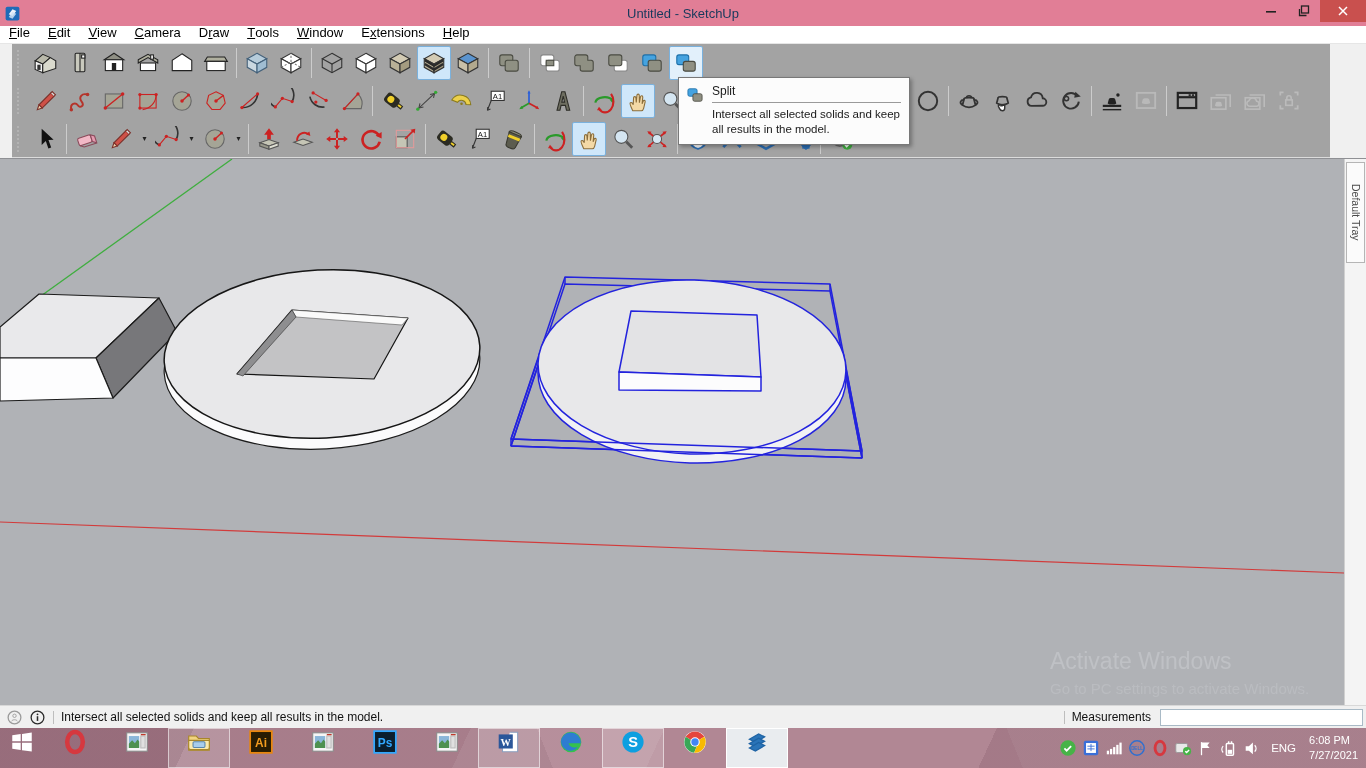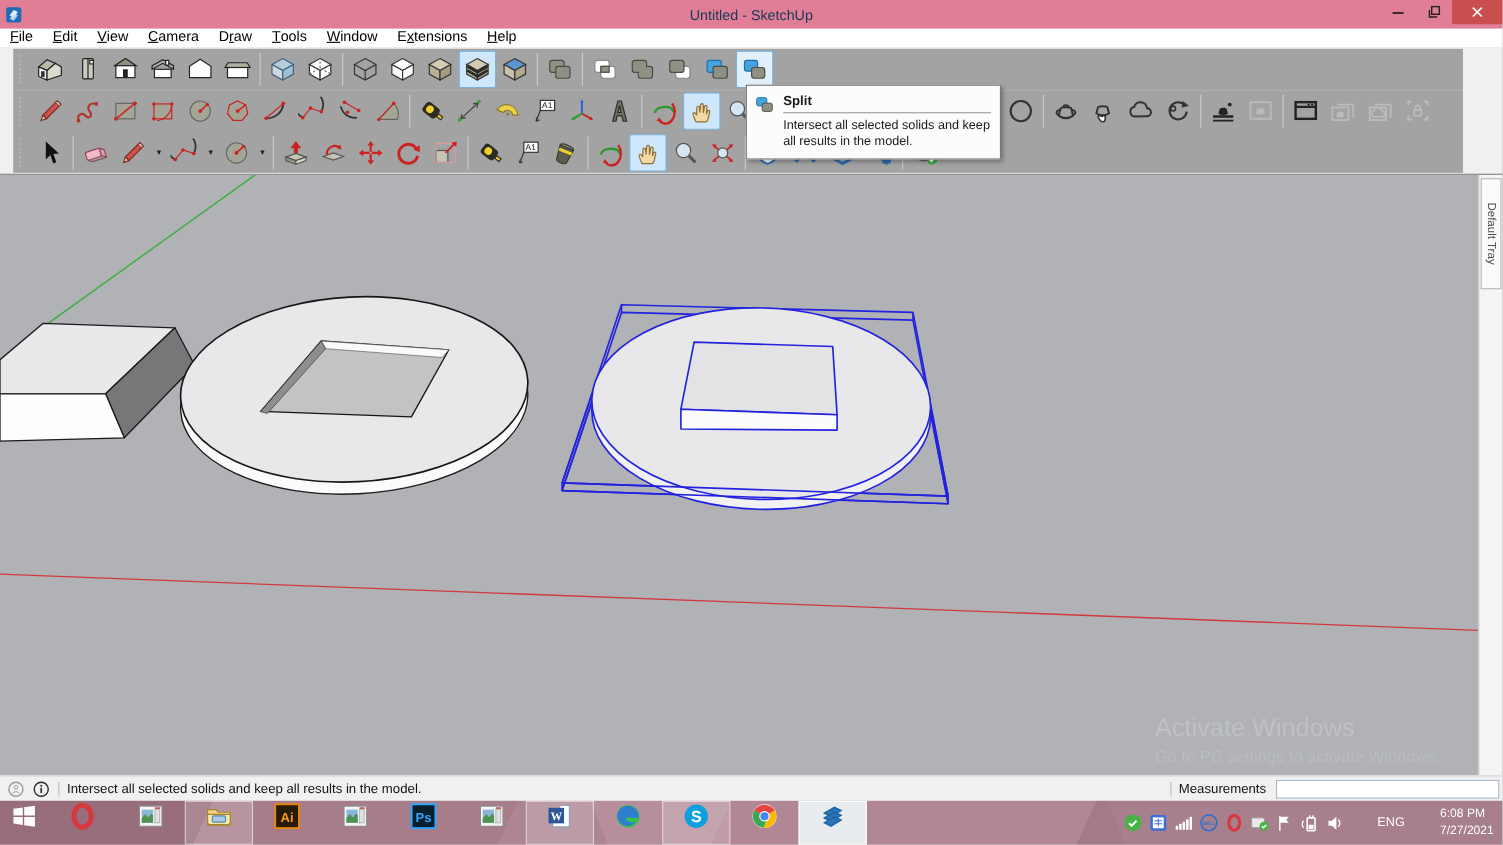--- a/index.html
+++ b/index.html
@@ -24,21 +24,21 @@
   .tspacer{flex:none;height:34px}
   .tbtn{width:34px;height:34px;flex:none;display:flex;align-items:center;justify-content:center;border:1px solid transparent;border-radius:2px}
   .tbtn.active{background:#cfe7fa;border-color:#7ab1dd}
   .tbtn.hover{background:#e2f0fb;border-color:#7ab1dd}
   .gly{width:26px;height:26px}
   .dd{width:13px;height:34px;flex:none;display:flex;align-items:center;justify-content:center;font-size:8px;color:#222}
   
   #tooltip{position:absolute;left:678px;top:77px;width:232px;background:#fcfcfc;border:1px solid #787878;box-shadow:2px 2px 4px rgba(0,0,0,.3);padding:6px 8px 7px 6px;display:flex;gap:7px;z-index:60;font-size:11.5px;color:#1a1a1a}
   #tooltip .tt-icon{width:20px;height:20px;flex:none;margin-top:1px}
   #tooltip .tt-body{flex:1}
-  .tt-title{font-weight:bold;font-size:12px;border-bottom:1px solid #9a9a9a;padding-bottom:4px;margin-bottom:4px}
+  .tt-title{font-weight:normal;font-size:12px;border-bottom:1px solid #9a9a9a;padding-bottom:4px;margin-bottom:4px}
   .tt-desc{line-height:1.3}
   
   #viewport{position:absolute;top:158px;left:0;width:1366px;height:547px;background:#b0b2b6;border-top:1px solid #8f9094;overflow:hidden}
   #canvas{position:absolute;left:0;top:0}
   .watermark1{position:absolute;left:1050px;top:489px;font-size:23px;color:#bfc1c5}
   .watermark2{position:absolute;left:1050px;top:521px;font-size:15px;color:#babcc0}
   #traystrip{position:absolute;right:0;top:0;width:22px;height:547px;background:#f4f4f4;border-left:1px solid #d0d0d0}
   #traytab{margin:3px 0 0 1px;width:19px;height:101px;background:#fbfbfb;border:1px solid #b5b5b5;writing-mode:vertical-rl;font-size:10.5px;color:#4a4a4a;display:flex;align-items:center;justify-content:center}
   
   #statusbar{position:absolute;top:705px;left:0;width:1366px;height:23px;background:#f0f0f0;border-top:1px solid #d8d8d8;display:flex;align-items:center;font-size:12px;color:#111}
@@ -46,21 +46,21 @@
   .sb-sep{width:1px;height:13px;background:#bdbdbd;margin:0 7px;flex:none}
   #sb-message{flex:1}
   #measure-box{width:203px;height:17px;border:1px solid #a9bac6;background:#fff;margin:0 3px 0 9px;font-size:11px;padding:0 4px;font-family:"Liberation Sans",sans-serif}
   
   #taskbar{position:absolute;top:728px;left:0;width:1366px;height:40px;z-index:40;background-color:#b18794;background-image:linear-gradient(115deg,rgba(96,52,70,.22) 0 14%,transparent 14% 34%,rgba(255,255,255,.07) 34% 48%,transparent 48% 72%,rgba(96,52,70,.16) 72%),linear-gradient(248deg,rgba(255,255,255,.06) 0 26%,transparent 26% 60%,rgba(96,52,70,.12) 60%);display:flex;align-items:center}
   .task-tile{width:62px;height:40px;flex:none;display:flex;align-items:flex-start;justify-content:center;border:1px solid transparent}
   .task-tile.start{width:44px}
   .task-tile.open{background:rgba(255,255,255,.18);border-color:rgba(255,255,255,.55)}
   .task-tile.active{background:#e9ecef;border-color:#fff}
   .task-tile svg{width:26px;height:26px}
-  #tray{position:absolute;right:0;top:0;height:40px;display:flex;align-items:center;gap:23px;padding-right:8px}
+  #tray{position:absolute;right:0;top:0;height:40px;display:flex;align-items:center;gap:4px;padding-right:8px}
   .tray-icon{width:18px;height:18px;flex:none}
   #tray-lang{font-size:11.5px;color:#fff;margin:0 7px 0 6px}
   #tray-clock{font-size:11px;color:#fff;line-height:1.35;margin-left:2px}
   u{text-decoration:underline}
 </style>
 </head>
 <body>
 
 <div id="titlebar">
   <svg id="app-icon" viewBox="0 0 24 24">

